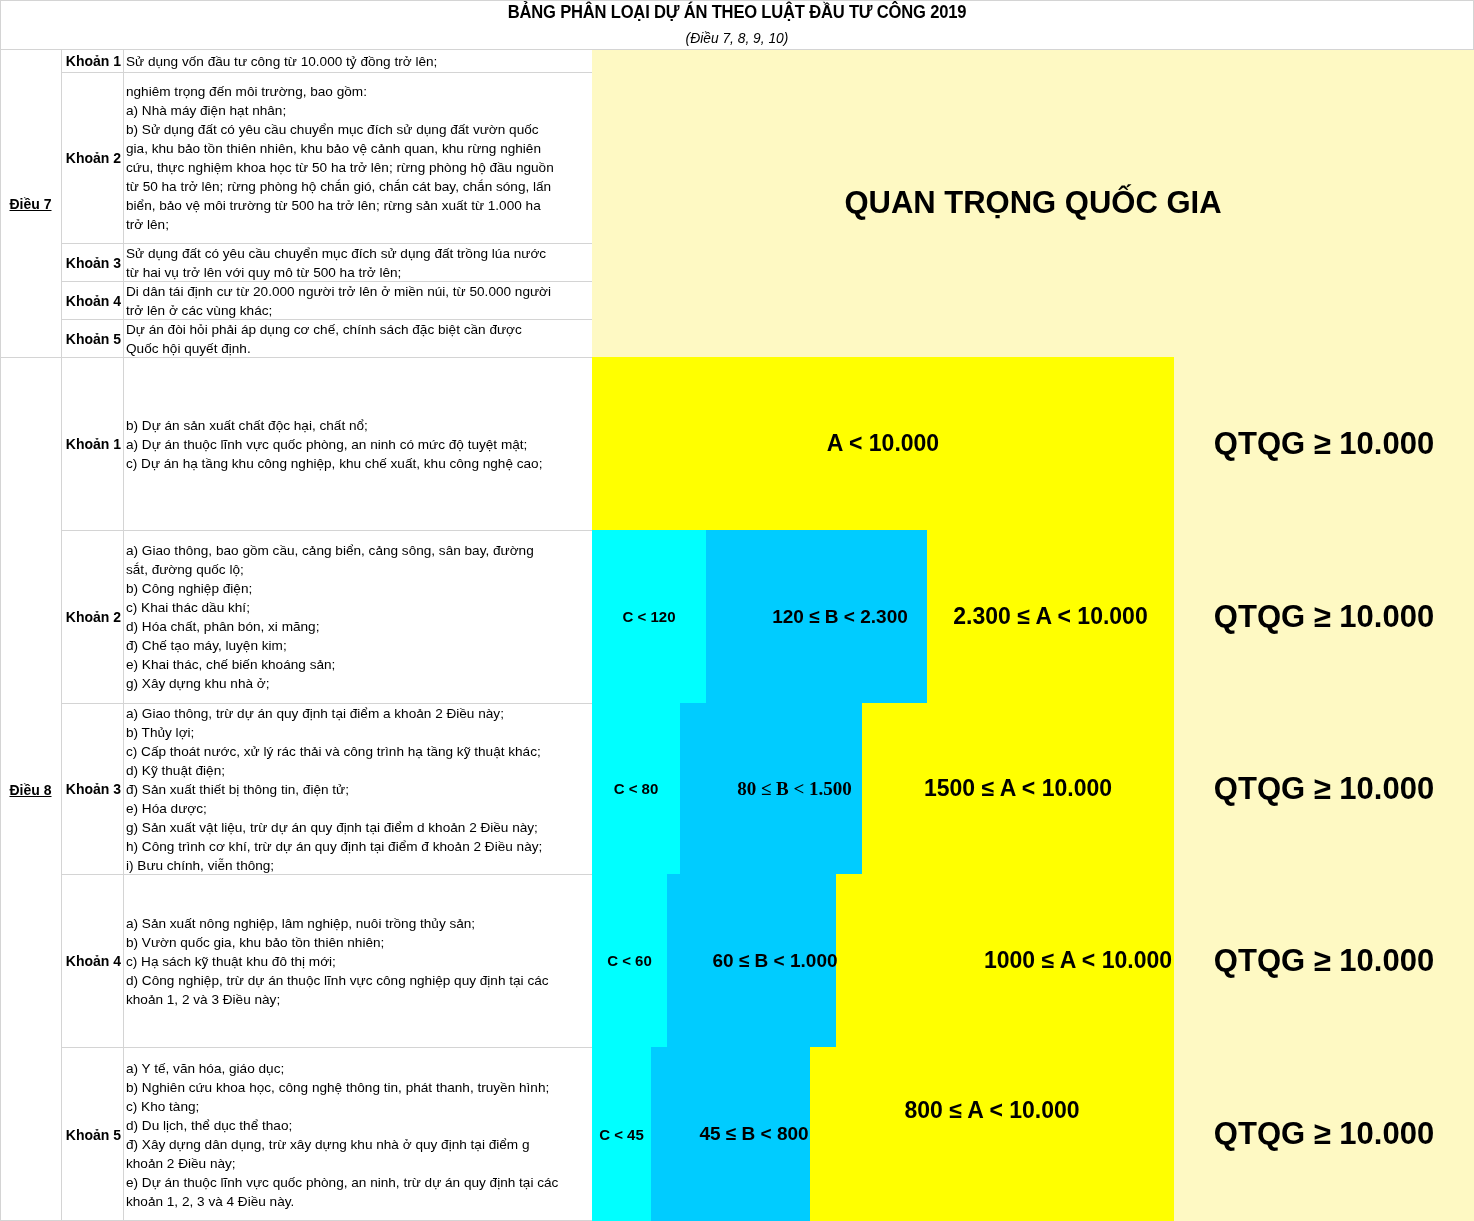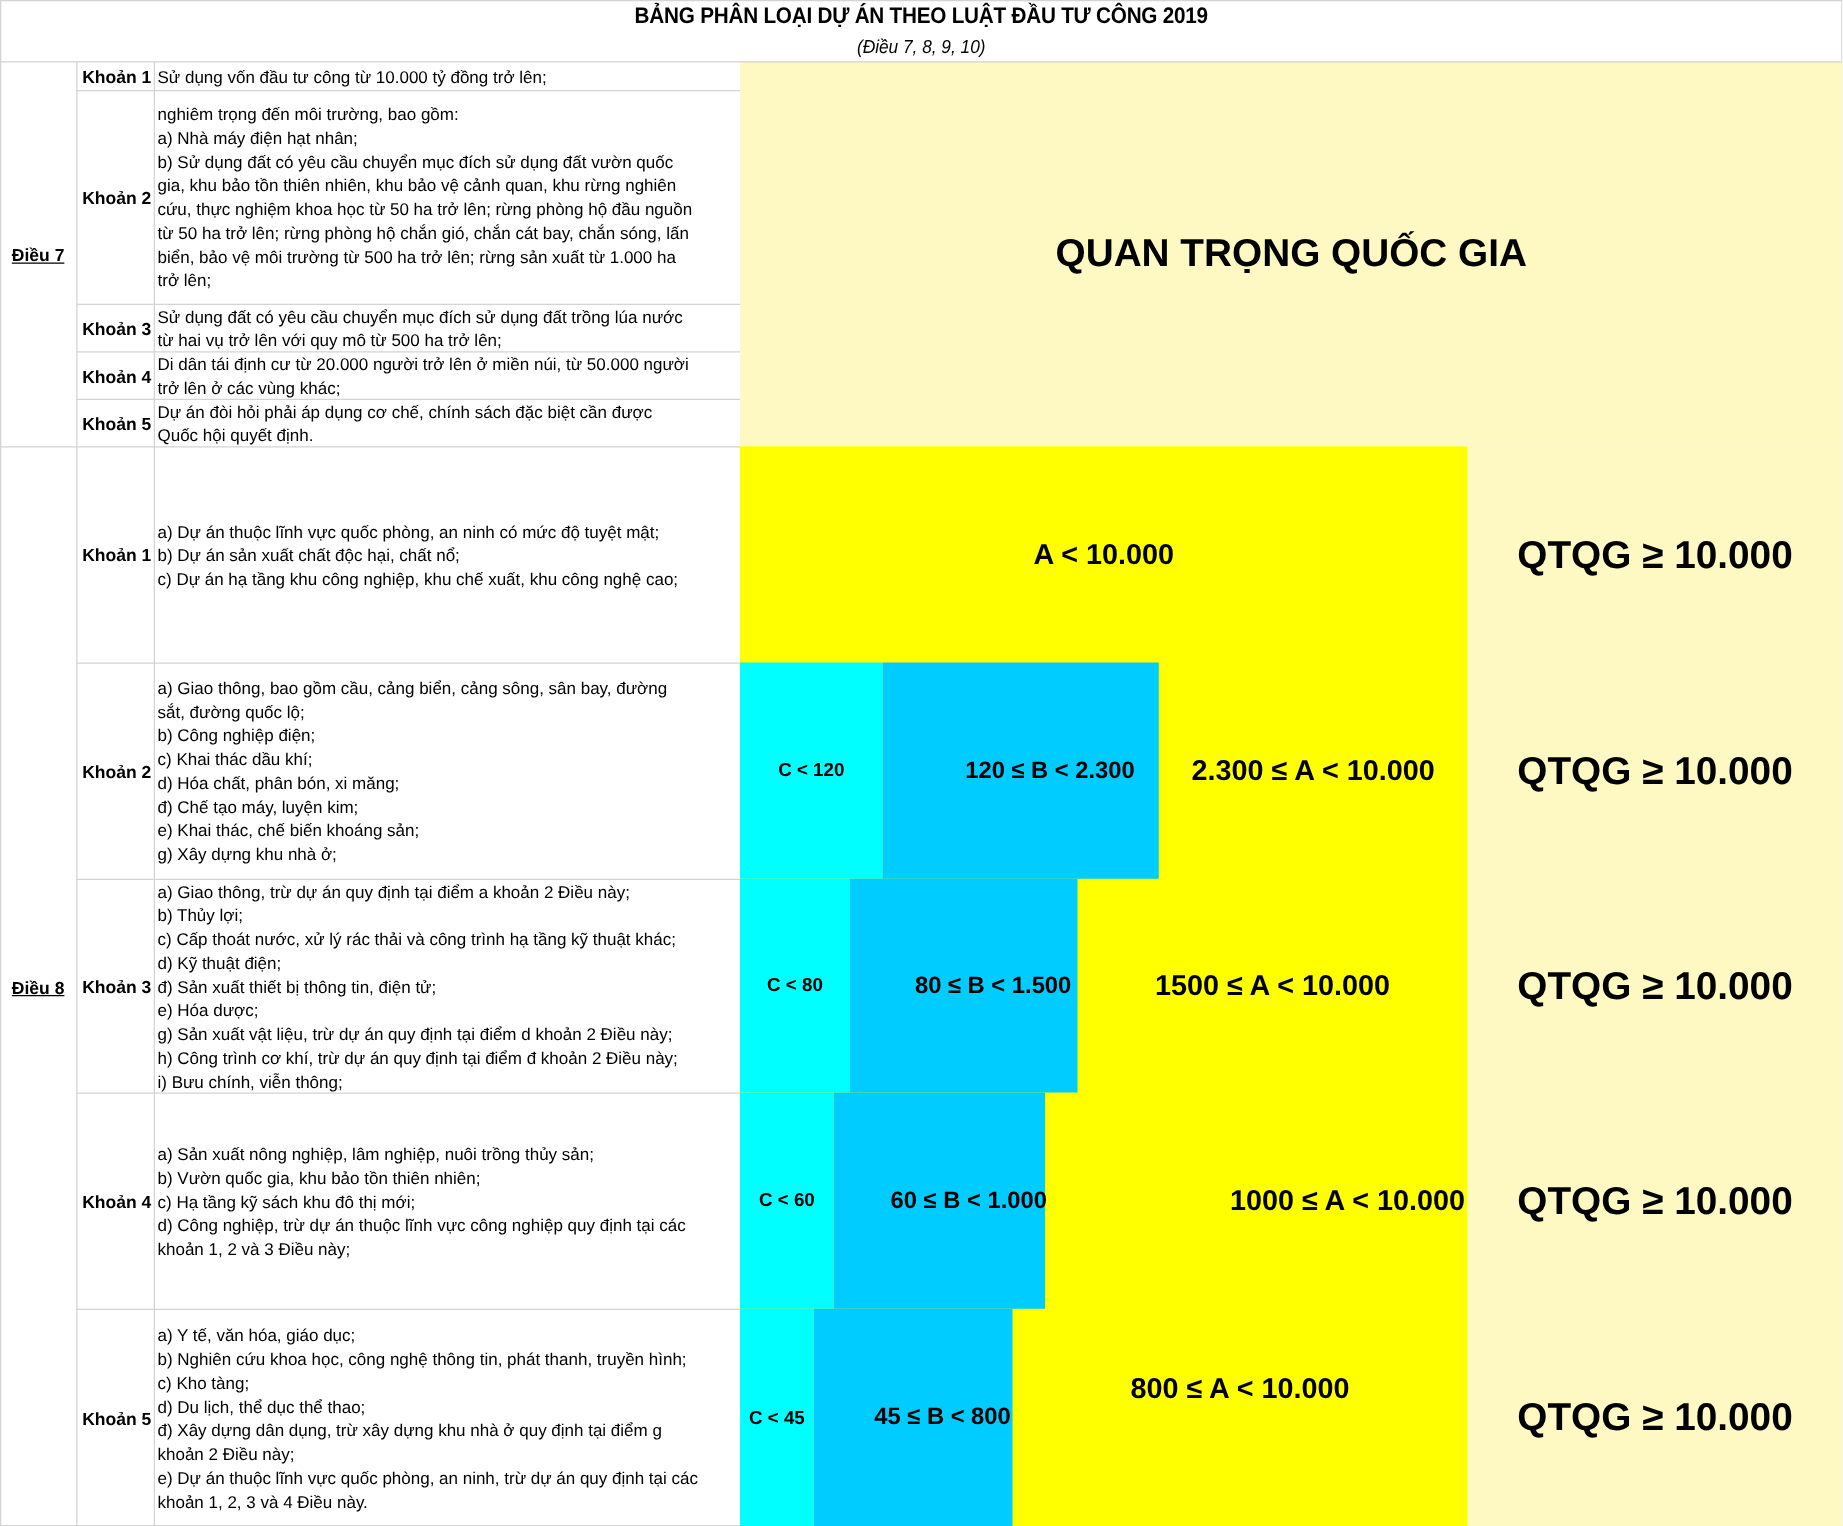--- a/index.html
+++ b/index.html
@@ -59,21 +59,21 @@
 <div class="abs block amid" style="left:927px; top:530px; width:247px; height:173px;">
   <span>2.300 ≤ A &lt; 10.000</span>
 </div>
 <div class="abs block qg" style="left:1174px; top:530px; width:300px; height:173px;">
   <span>QTQG ≥ 10.000</span>
 </div>
 
 <div class="abs cyan block csm" style="left:592px; top:703px; width:88px; height:171px;">
   <span>C &lt; 80</span>
 </div>
-<div class="abs blue block bmid" style="left:680px; top:703px; width:182px; height:171px;">
+<div class="abs blue block bmid" style="left:680px; top:703px; width:182px; height:171px;font-family:Liberation Serif, serif;">
   <span>80 ≤ B &lt; 1.500</span>
 </div>
 <div class="abs block amid" style="left:862px; top:703px; width:312px; height:171px;">
   <span>1500 ≤ A &lt; 10.000</span>
 </div>
 <div class="abs block qg" style="left:1174px; top:703px; width:300px; height:171px;">
   <span>QTQG ≥ 10.000</span>
 </div>
 
 <div class="abs cyan block csm" style="left:592px; top:874px; width:75px; height:173px;">
@@ -167,22 +167,22 @@
   </div>
 </div>
 
 <div class="abs dieu" style="left:0; top:358px; width:61px; height:863px;">
   <span>Điều 8</span>
 </div>
 
 <div class="abs khoan" style="left:62px; top:358px; width:61px; height:172px;">Khoản 1</div>
 <div class="abs content" style="left:124px; top:358px; width:468px; height:172px;">
   <div>
+    <span class="line">b) Dự án sản xuất chất độc hại, chất nổ;</span>
     <span class="line">a) Dự án thuộc lĩnh vực quốc phòng, an ninh có mức độ tuyệt mật;</span>
-    <span class="line">b) Dự án sản xuất chất độc hại, chất nổ;</span>
     <span class="line">c) Dự án hạ tầng khu công nghiệp, khu chế xuất, khu công nghệ cao;</span>
   </div>
 </div>
 
 <div class="abs khoan" style="left:62px; top:531px; width:61px; height:172px;">Khoản 2</div>
 <div class="abs content" style="left:124px; top:531px; width:468px; height:172px;">
   <div>
     <span class="line">a) Giao thông, bao gồm cầu, cảng biển, cảng sông, sân bay, đường</span>
     <span class="line">sắt, đường quốc lộ;</span>
     <span class="line">b) Công nghiệp điện;</span>
@@ -207,21 +207,21 @@
     <span class="line">h) Công trình cơ khí, trừ dự án quy định tại điểm đ khoản 2 Điều này;</span>
     <span class="line">i) Bưu chính, viễn thông;</span>
   </div>
 </div>
 
 <div class="abs khoan" style="left:62px; top:875px; width:61px; height:172px;">Khoản 4</div>
 <div class="abs content" style="left:124px; top:875px; width:468px; height:172px;">
   <div>
     <span class="line">a) Sản xuất nông nghiệp, lâm nghiệp, nuôi trồng thủy sản;</span>
     <span class="line">b) Vườn quốc gia, khu bảo tồn thiên nhiên;</span>
-    <span class="line">c) Hạ tầng kỹ sách khu đô thị mới;</span>
+    <span class="line">c) Hạ sách kỹ thuật khu đô thị mới;</span>
     <span class="line">d) Công nghiệp, trừ dự án thuộc lĩnh vực công nghiệp quy định tại các</span>
     <span class="line">khoản 1, 2 và 3 Điều này;</span>
   </div>
 </div>
 
 <div class="abs khoan" style="left:62px; top:1048px; width:61px; height:173px;">Khoản 5</div>
 <div class="abs content" style="left:124px; top:1048px; width:468px; height:173px;">
   <div>
     <span class="line">a) Y tế, văn hóa, giáo dục;</span>
     <span class="line">b) Nghiên cứu khoa học, công nghệ thông tin, phát thanh, truyền hình;</span>

